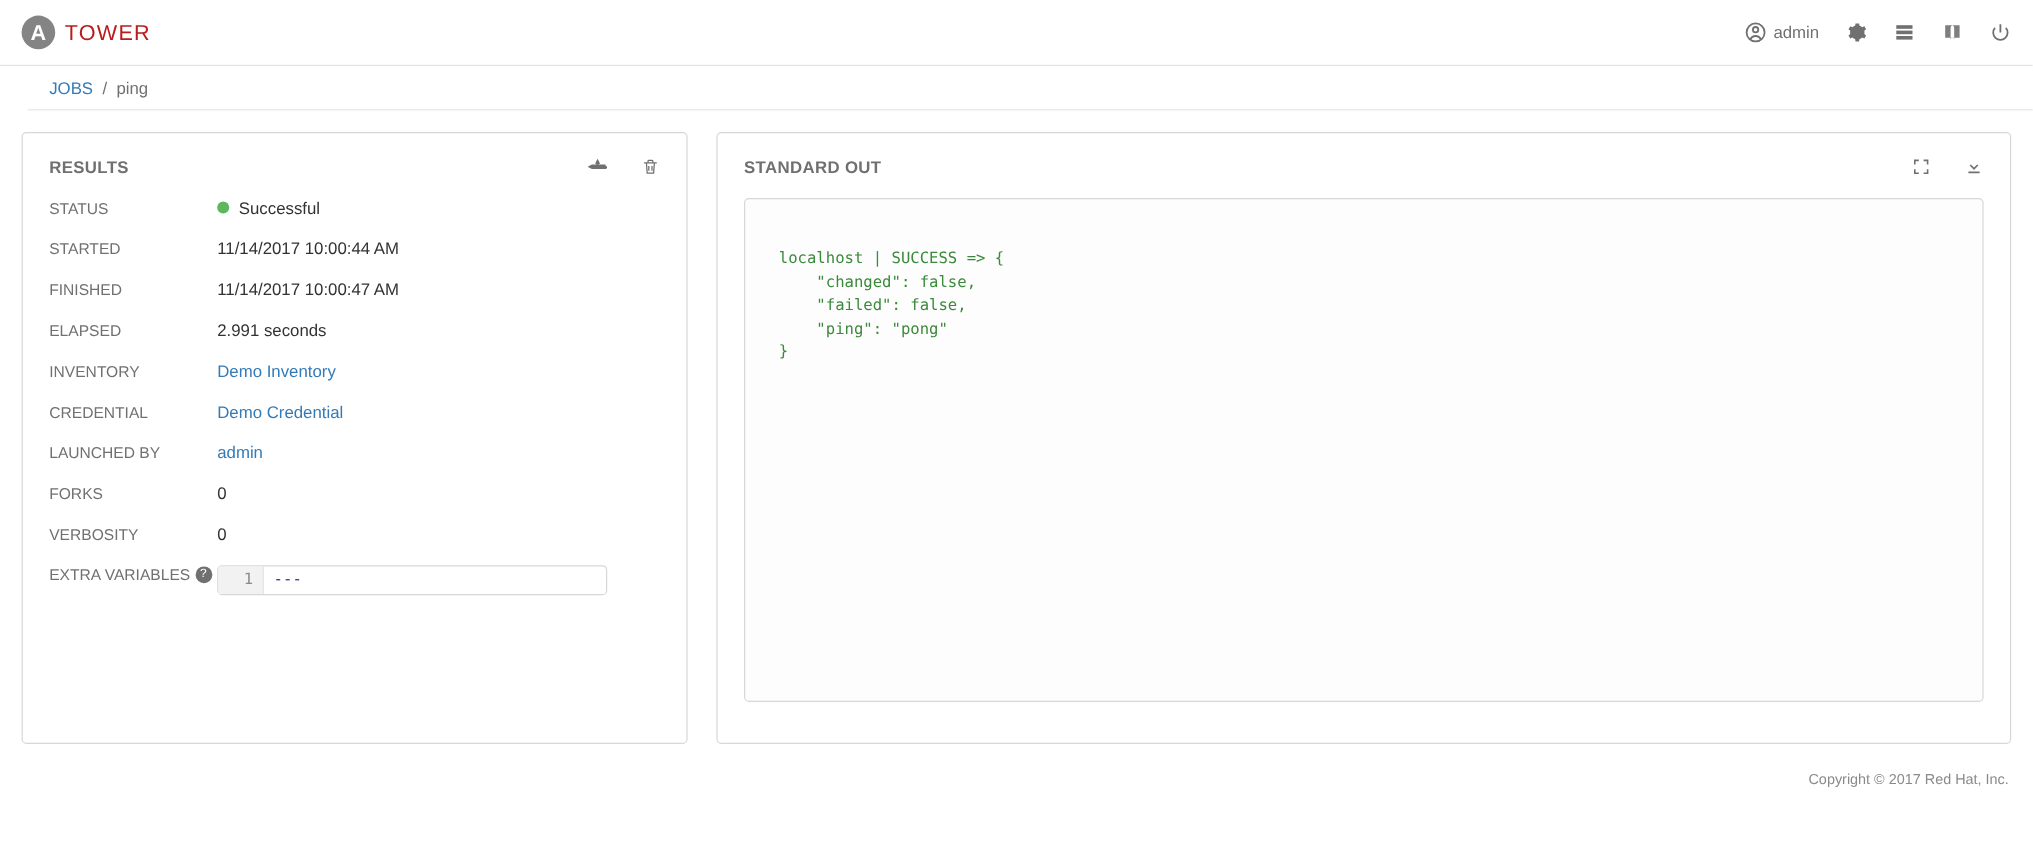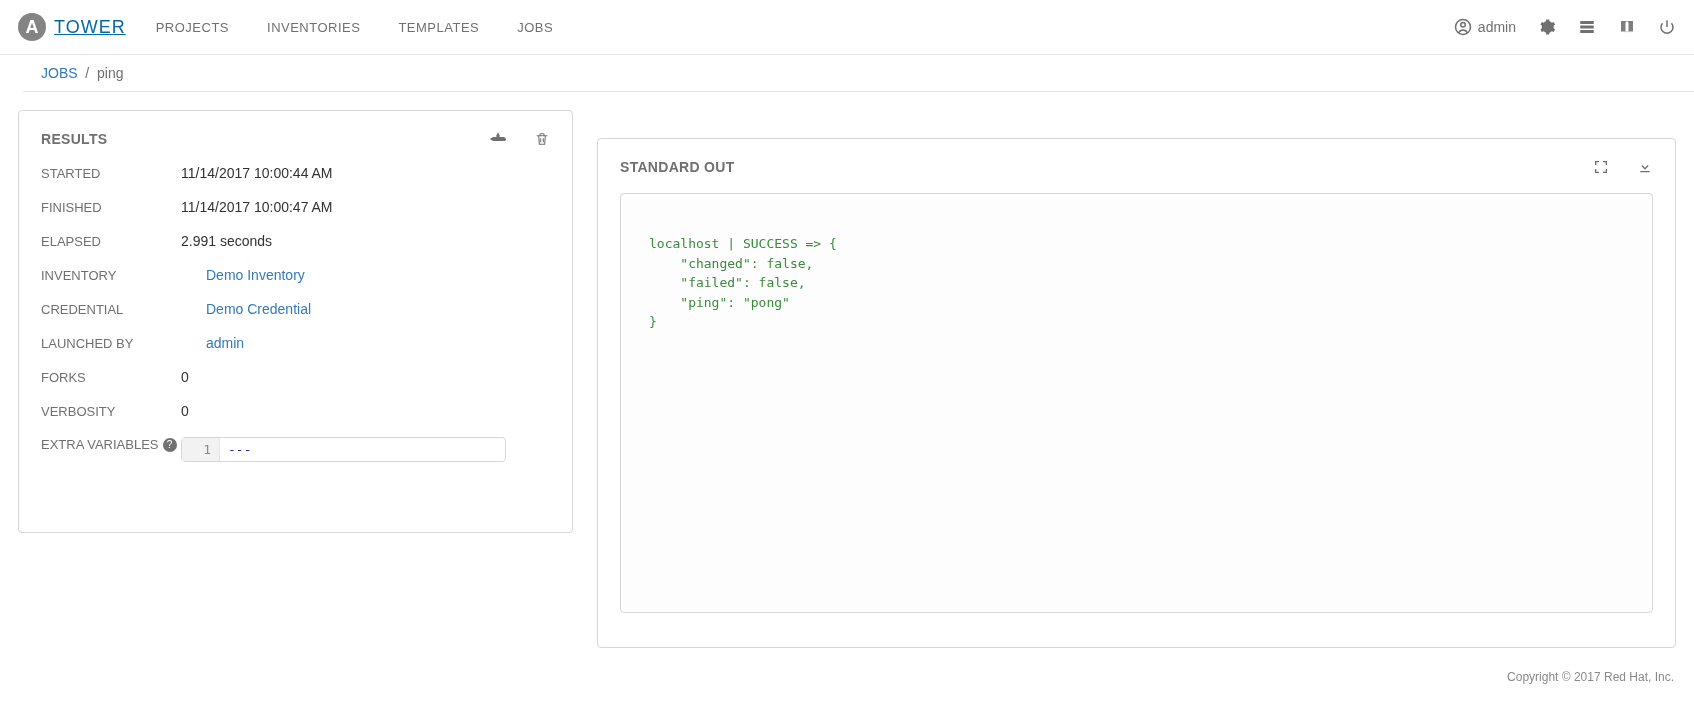--- a/index.html
+++ b/index.html
@@ -16,58 +16,58 @@
     padding: 0 18px;
     border-bottom: 1px solid #e5e5e5;
   }
   .logo { display: flex; align-items: center; gap: 8px; margin-right: 30px; }
   .logo-badge {
     width: 28px; height: 28px; border-radius: 50%;
     background: #848484; color: #fff;
     display: flex; align-items: center; justify-content: center;
     font-weight: 600; font-size: 18px;
   }
-  .logo-text { font-size: 18px; letter-spacing: 1px; color: #0369a1; font-weight: 300; text-decoration: underline; }
+  .logo-text { font-size: 18px; letter-spacing: 1px; color: #b91c1c; font-weight: 300; }
   .mainnav { display: flex; gap: 38px; }
   .mainnav a { color: #707070; font-size: 13px; letter-spacing: .5px; text-decoration: none; cursor: pointer; }
   .spacer { flex: 1; }
   .userbox { display: flex; align-items: center; gap: 22px; color: #707070; }
   .userbox .who { display: flex; align-items: center; gap: 6px; }
   .icon-btn { cursor: pointer; color: #707070; display: inline-flex; }
   .breadcrumb {
     padding: 10px 18px; border-bottom: 1px solid #e5e5e5;
     color: #707070; font-size: 14px; margin-left: 23px;
   }
   .breadcrumb a { color: #337ab7; text-decoration: none; cursor: pointer; }
   .main {
     display: flex; gap: 24px; padding: 18px;
     align-items: flex-start;
   }
   .panel {
     border: 1px solid #d7d7d7; background: #fff; border-radius: 4px;
     position: relative;
   }
-  .panel-left { width: 555px; height: 423px; overflow: hidden;}
+  .panel-left { width: 555px; height: 510px; overflow: hidden;}
   .panel-left .scroll {
     height: 100%; overflow-y: auto; padding: 20px 22px;
   }
   .panel-left .scroll::-webkit-scrollbar { width: 8px; }
   .panel-left .scroll::-webkit-scrollbar-thumb { background: #c1c1c1; border-radius: 4px; }
-  .panel-right { flex: 1; padding: 20px 22px; height: 510px; margin-top: 28px; }
+  .panel-right { flex: 1; padding: 20px 22px; height: 510px; }
   .panel-head {
     display: flex; align-items: center; margin-bottom: 18px;
   }
   .panel-title {
     font-size: 14px; font-weight: 700; color: #707070; letter-spacing: .3px;
   }
   .panel-actions { margin-left: auto; display: flex; gap: 28px; }
   .kvrow { display: flex; align-items: center; margin-bottom: 18px; font-size: 14px; }
   .kvrow .k { width: 140px; color: #707070; font-size: 13px; }
   .kvrow .v { color: #323232; }
-  .kvrow .v.link { color: #337ab7; cursor: pointer; margin-left: 25px; }
+  .kvrow .v.link { color: #337ab7; cursor: pointer; }
   .dot {
     width: 10px; height: 10px; border-radius: 50%;
     background: #5cb85c; display: inline-block; margin-right: 8px;
   }
   .extra-label { display:flex; align-items:center; gap:4px;}
   .codebox {
     border: 1px solid #d7d7d7; border-radius: 4px;
     display: flex; font-family: ui-monospace, Menlo, Consolas, monospace;
     font-size: 13px; width: 325px;
   }
@@ -94,26 +94,20 @@
   .icon-lg svg { width: 18px; height: 18px; }
 </style>
 </head>
 <body>
 
 <div class="topbar">
   <div class="logo">
     <div class="logo-badge">A</div>
     <div class="logo-text">TOWER</div>
   </div>
-  <nav class="mainnav">
-    <a>PROJECTS</a>
-    <a>INVENTORIES</a>
-    <a>TEMPLATES</a>
-    <a>JOBS</a>
-  </nav>
   <div class="spacer"></div>
   <div class="userbox">
     <div class="who">
       <span class="icon-lg">
         <svg viewBox="0 0 24 24" fill="none" stroke="currentColor" stroke-width="2">
             <circle cx="12" cy="12" r="10"></circle>
             <circle cx="12" cy="9" r="3"></circle>
             <path d="M6 20c1.5-3 4-4 6-4s4.5 1 6 4"></path>
           </svg>
       </span>
@@ -167,20 +161,24 @@
           <span class="icon-btn">
             <svg viewBox="0 0 24 24" fill="none" stroke="currentColor" stroke-width="1.6">
                 <path d="M4 7h16M9 7V5a1 1 0 011-1h4a1 1 0 011 1v2m-8 0l1 13h8l1-13"></path>
                 <path d="M10 11v6M14 11v6"></path>
               </svg>
           </span>
         </div>
       </div>
 
       <div class="kvrow">
+        <div class="k">STATUS</div>
+        <div class="v"><span class="dot"></span><span>Successful</span></div>
+      </div>
+      <div class="kvrow">
         <div class="k">STARTED</div>
         <div class="v">11/14/2017 10:00:44 AM</div>
       </div>
       <div class="kvrow">
         <div class="k">FINISHED</div>
         <div class="v">11/14/2017 10:00:47 AM</div>
       </div>
       <div class="kvrow">
         <div class="k">ELAPSED</div>
         <div class="v">2.991 seconds</div>

